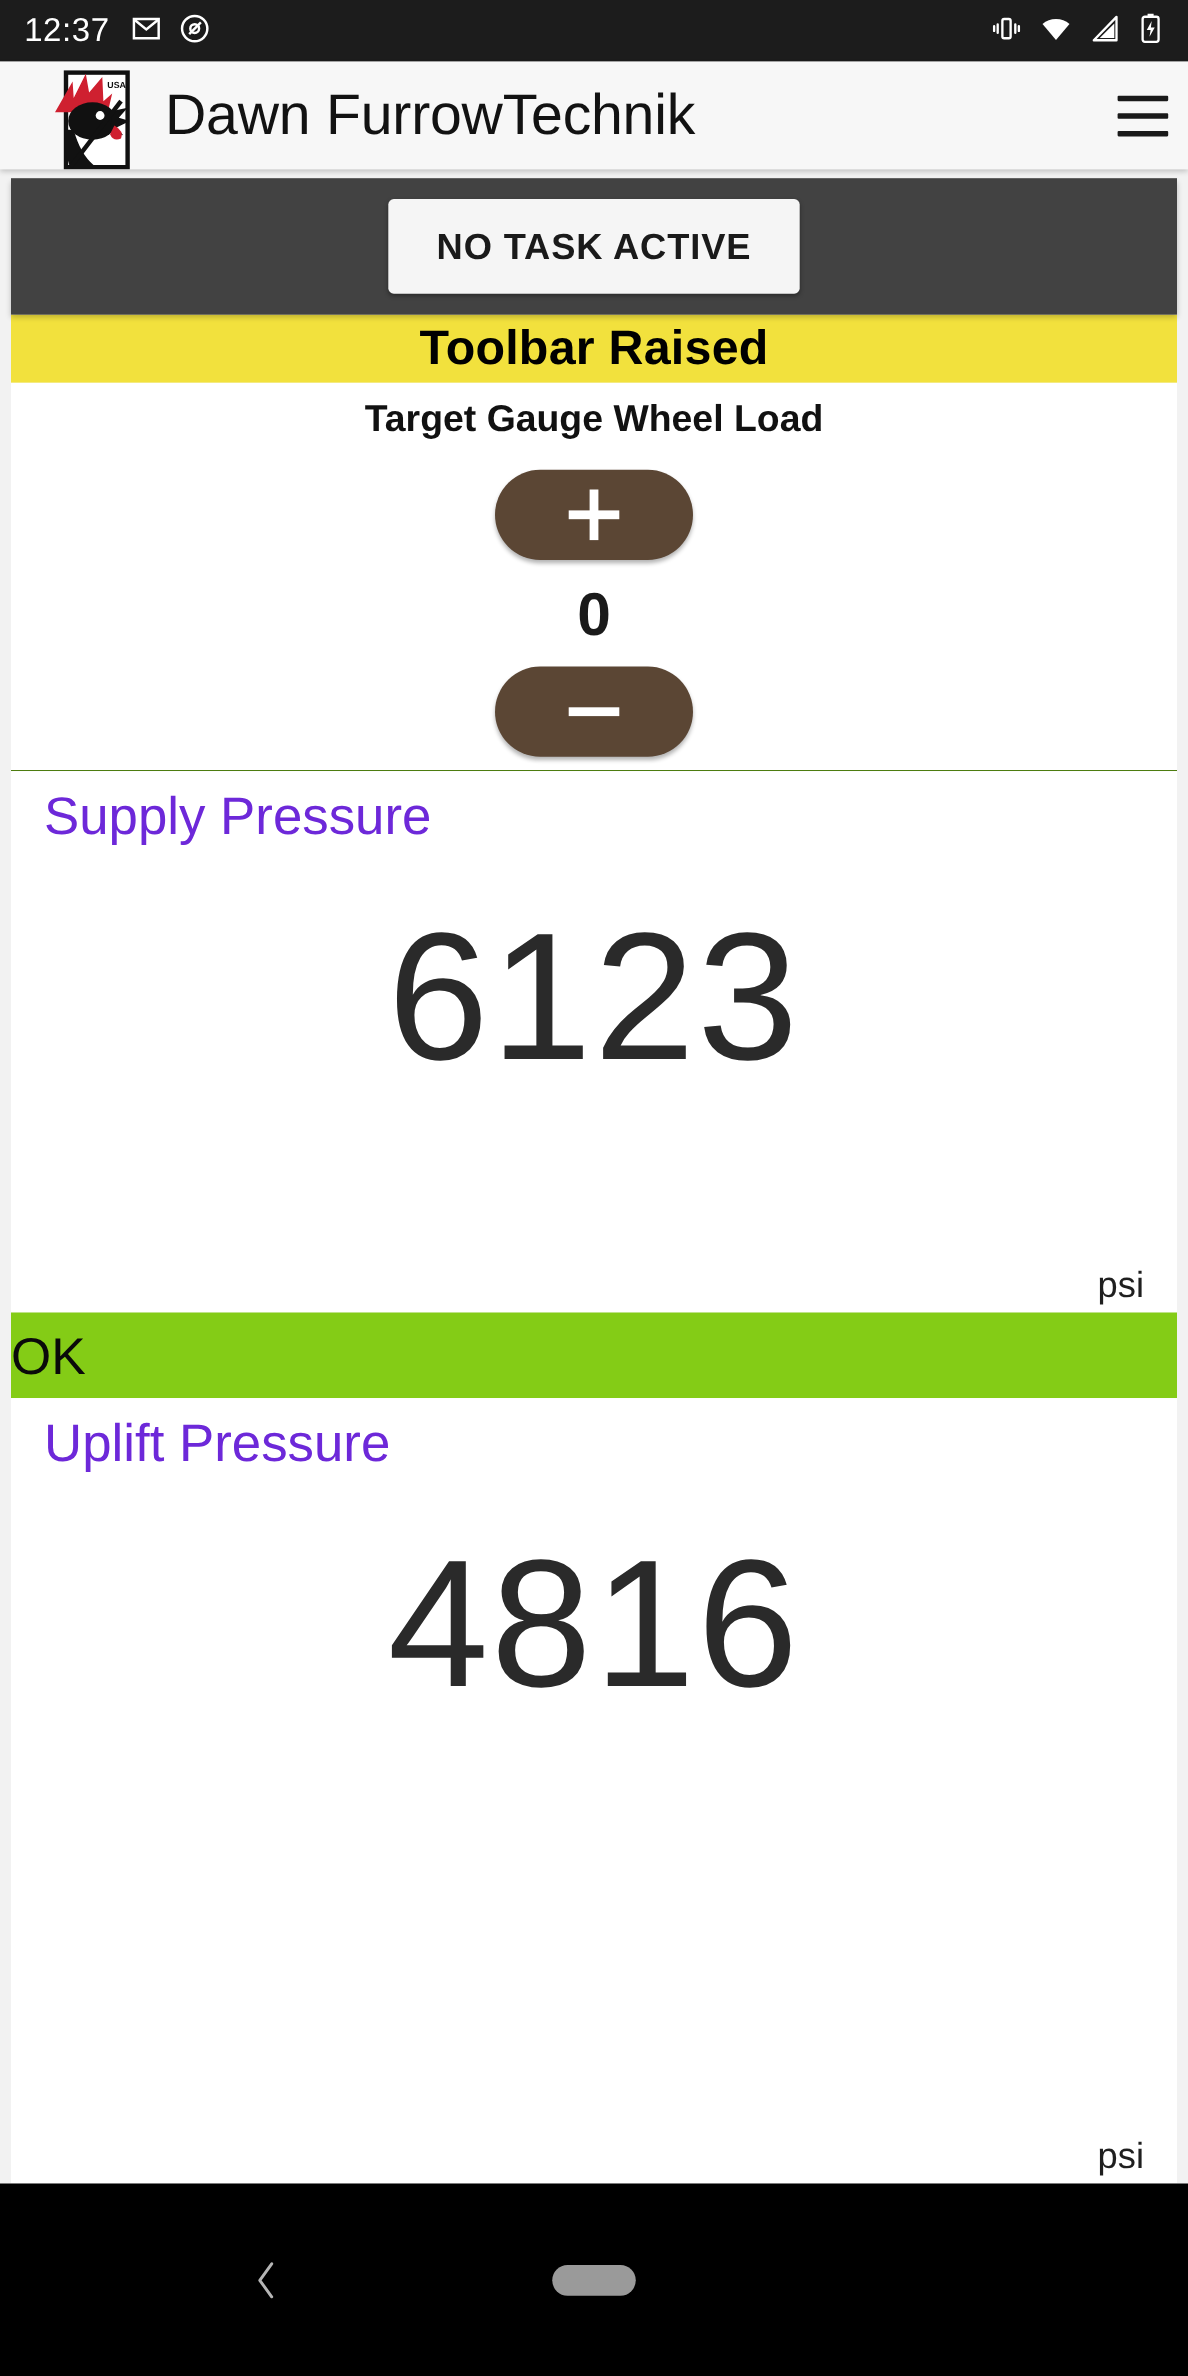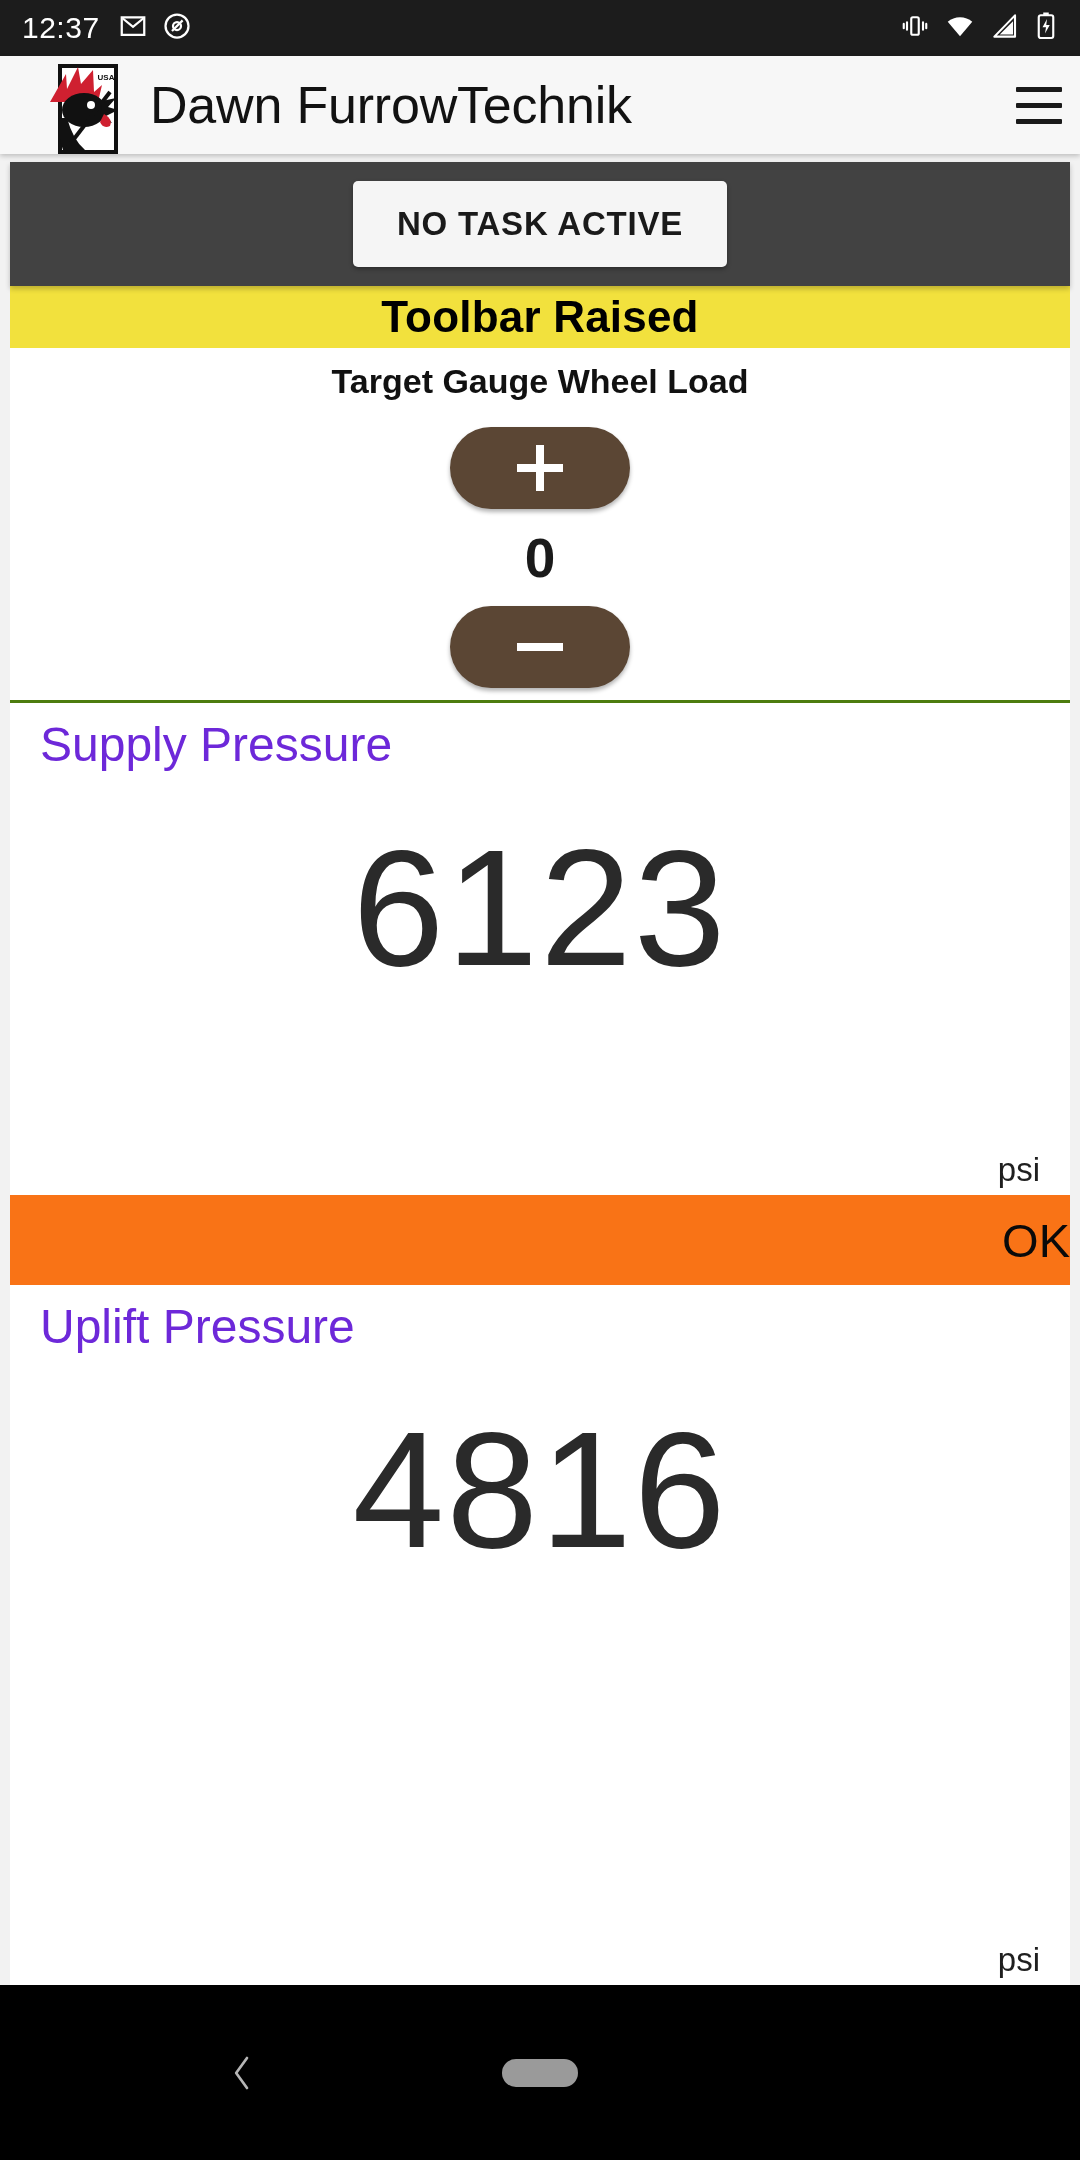--- a/index.html
+++ b/index.html
@@ -149,21 +149,21 @@
 
   .card {
     background: #ffffff;
     flex: 0 0 auto;
     box-sizing: border-box;
   }
 
   
   .stepper-card {
     padding: 14px 0 12px 0;
-    border-bottom: 3px solid #4d7c0f;
+    border-bottom: 1px solid #4d7c0f;
   }
   .stepper-title {
     text-align: center;
     font-size: 34px;
     font-weight: bold;
     color: #111111;
     margin-bottom: 26px;
   }
   .stepper-btn-wrap { display: flex; justify-content: center; }
   .stepper-btn {
@@ -213,25 +213,25 @@
   }
   .gauge-unit {
     position: absolute;
     right: 30px;
     bottom: 6px;
     font-size: 33px;
     color: #1f1f1f;
   }
 
   .ok-banner {
-    background: #f97316;
-    height: 90px;
-    display: flex;
-    align-items: center;
-    justify-content: flex-end;
+    background: #84cc16;
+    height: 78px;
+    display: flex;
+    align-items: center;
+    justify-content: flex-start;
     flex: 0 0 auto;
   }
   .ok-banner-text {
     font-size: 47px;
     color: #0a0a0a;
   }
 
   .supply-card { height: 492px; }
   .supply-card .gauge-value { margin-top: 54px; }
   .uplift-card { flex: 1 1 auto; }

